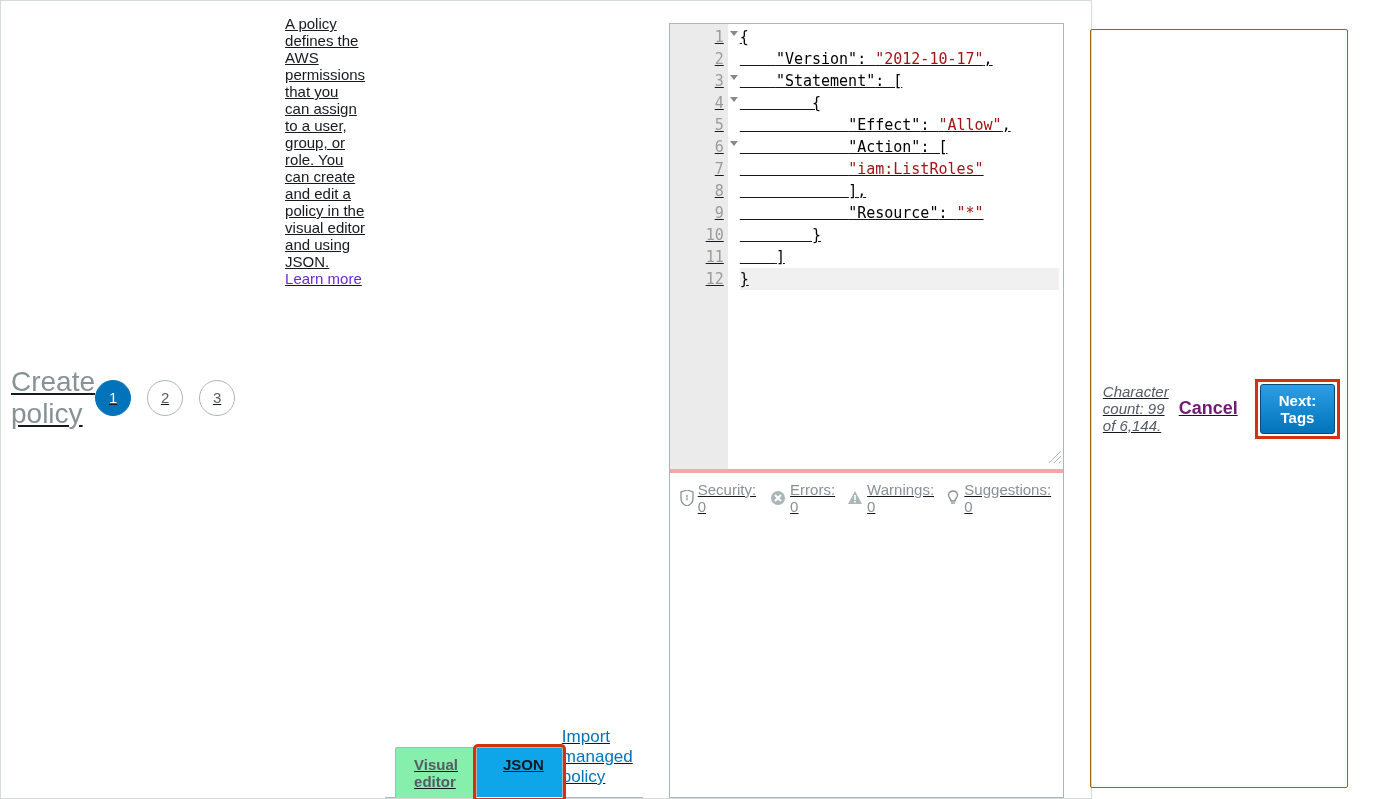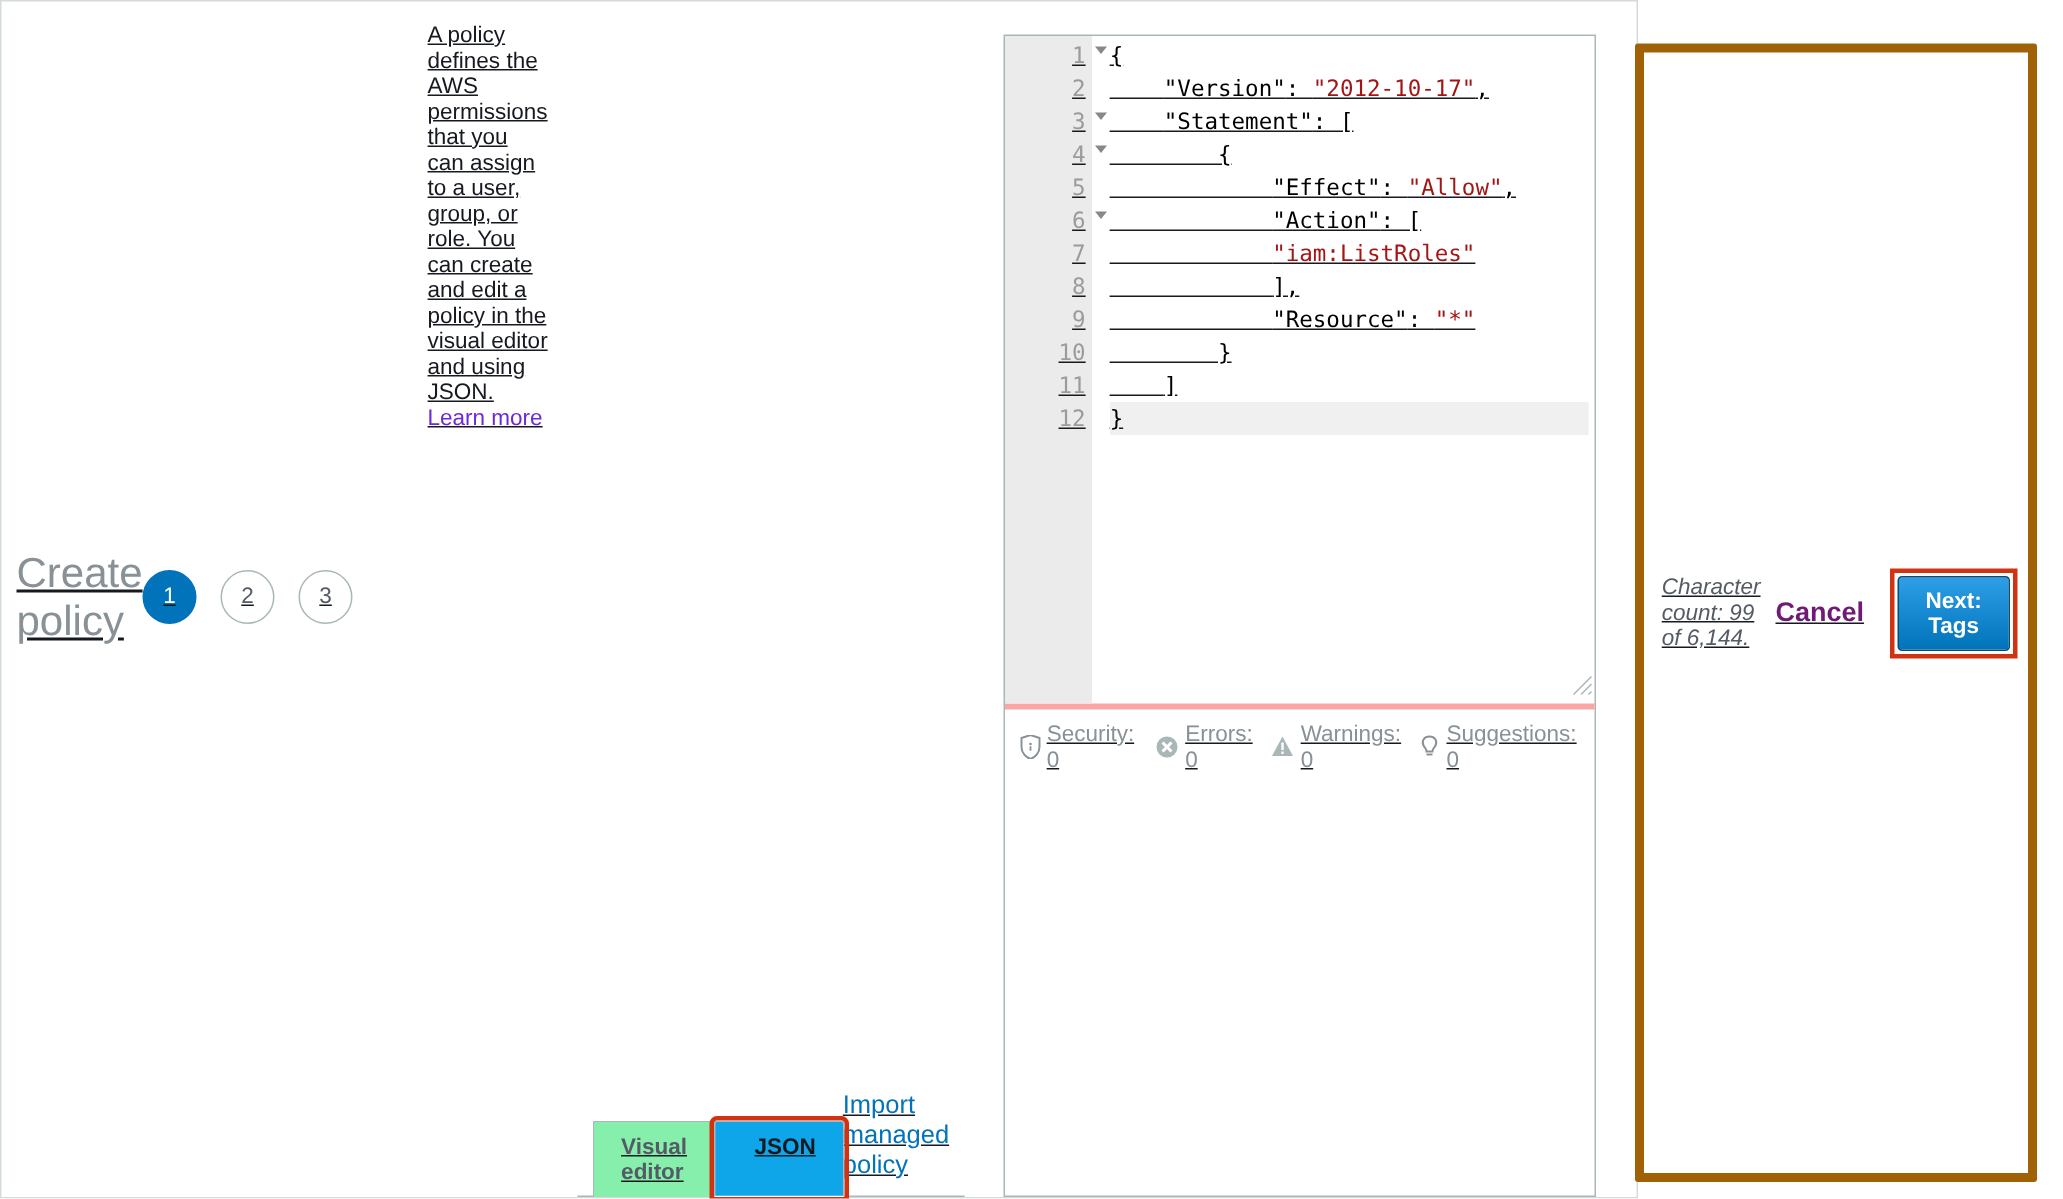--- a/index.html
+++ b/index.html
@@ -189,21 +189,21 @@
     font-size: 15px;
     color: #879196;
   }
   .status-item { display: flex; align-items: center; gap: 4px; }
   .icon { width: 16px; height: 16px; display: inline-flex; align-items:center; justify-content:center; }
   .footer-bar {
     display: flex;
     align-items: center;
     justify-content: space-between;
     margin: 28px 10px 10px 10px;
-    border: 6px solid #a16207;
+    border: 1px solid #a16207;
     padding: 10px 12px;
     border-radius: 2px;
   }
   .char-count {
     font-style: italic;
     color: #545b64;
     font-size: 15px;
   }
   .footer-actions {
     display: flex;

